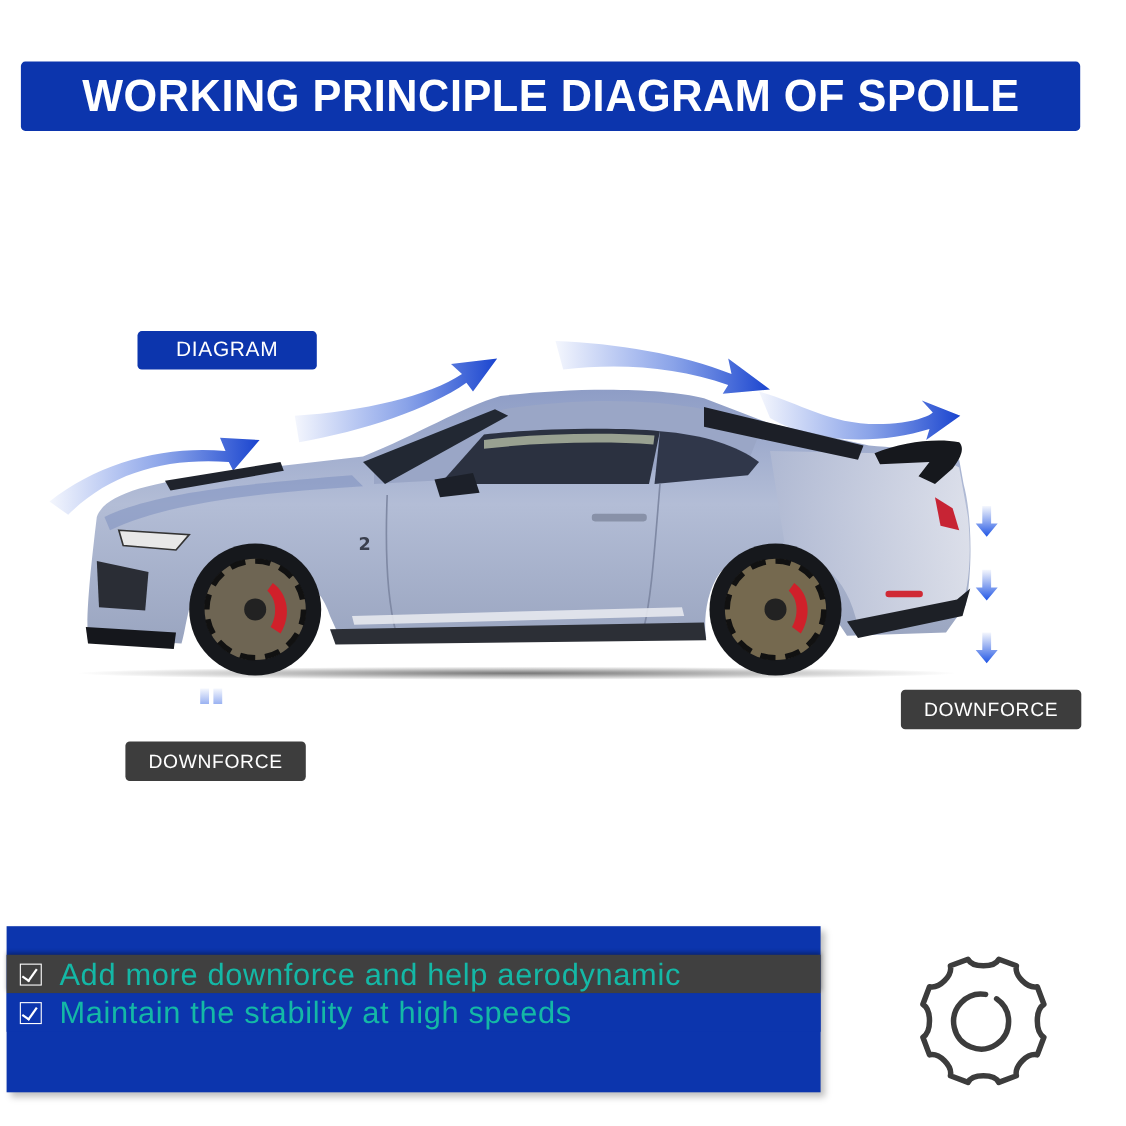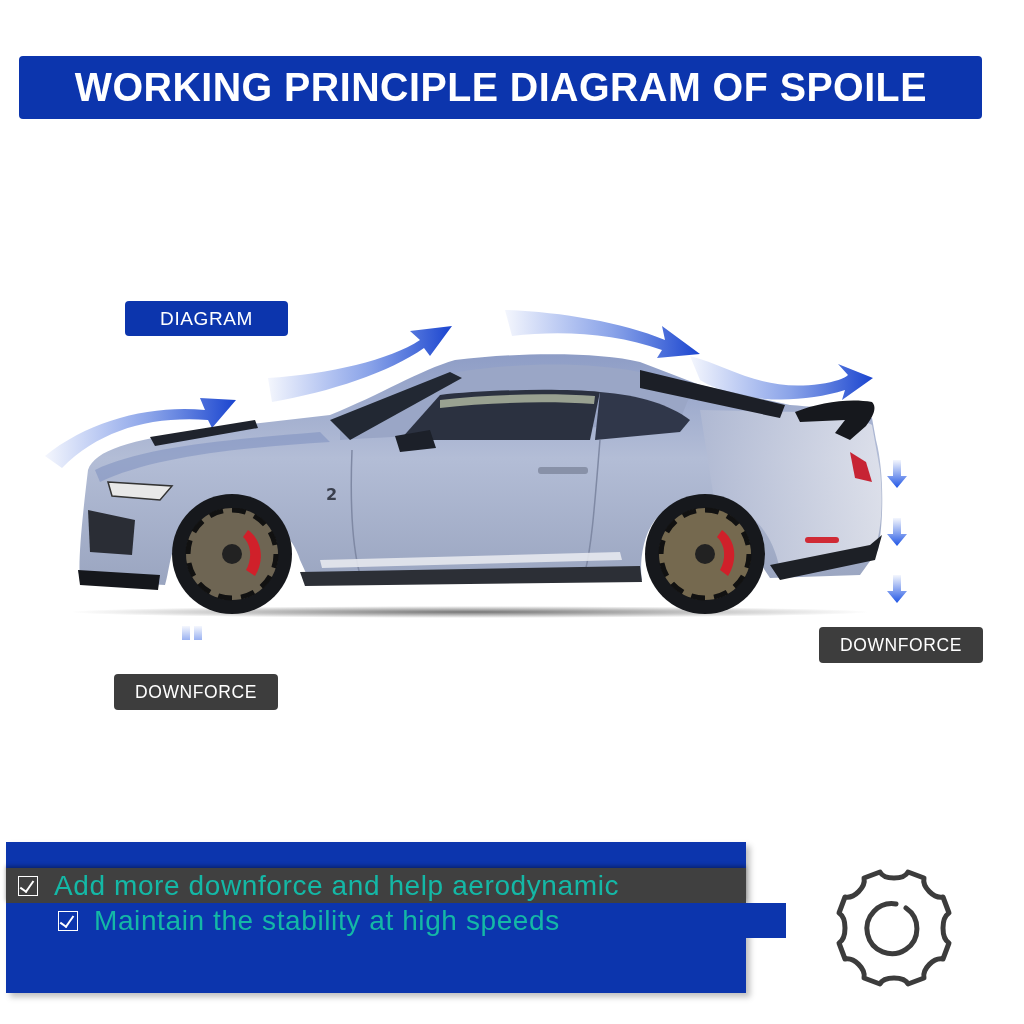--- a/index.html
+++ b/index.html
@@ -33,21 +33,21 @@
     position: absolute; left: 6px; top: 842px; width: 740px; height: 151px;
     background: #0c35ad;
     box-shadow: 4px 4px 6px rgba(0,0,0,0.25);
   }
   .feature-row {
     position: absolute; left: 0; width: 740px; height: 35px;
     display: flex; align-items: center; color: #14b8a6; font-size: 28px;
     letter-spacing: 0.6px; white-space: nowrap;
   }
   .feature-row.dark { background: #404040; box-shadow: 0 -2px 4px rgba(0,0,0,0.35); }
-  .feature-row.blue { background: #0c35ad; padding-left: 40px; }
+  .feature-row.blue { background: #0c35ad; }
   .feature-row .check {
     display: inline-block; width: 20px; height: 20px; margin-left: 12px; margin-right: 16px;
     border: 1.5px solid #ffffff; box-sizing: border-box; position: relative; flex: 0 0 auto;
   }
   .feature-row .check::after {
     content: ""; position: absolute; left: 4px; top: 1px; width: 6px; height: 12px;
     border-right: 2px solid #fff; border-bottom: 2px solid #fff; transform: rotate(35deg);
   }
   .gear { position: absolute; left: 828px; top: 862px; width: 132px; height: 132px; }
 </style>

